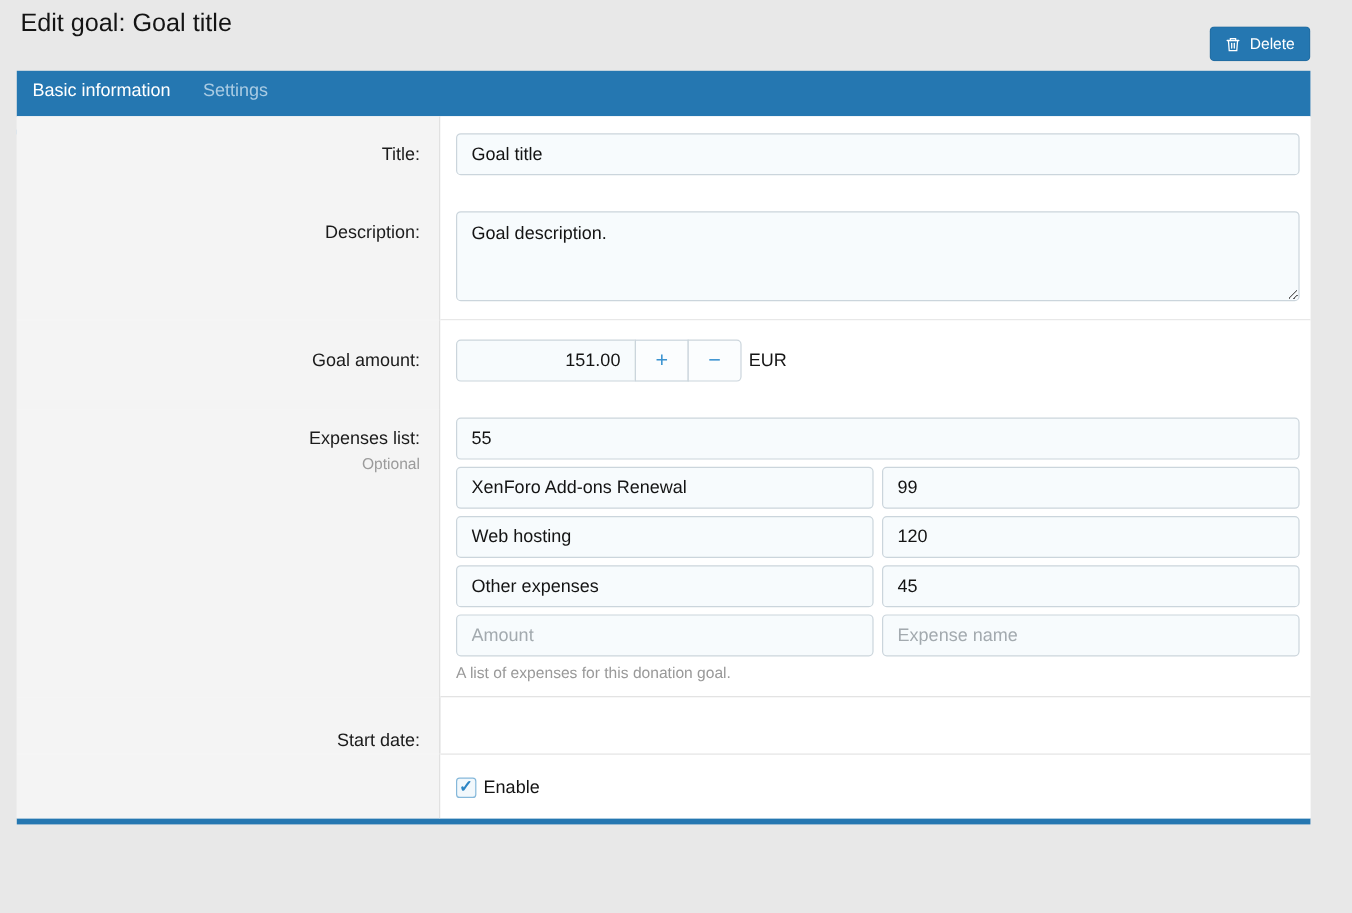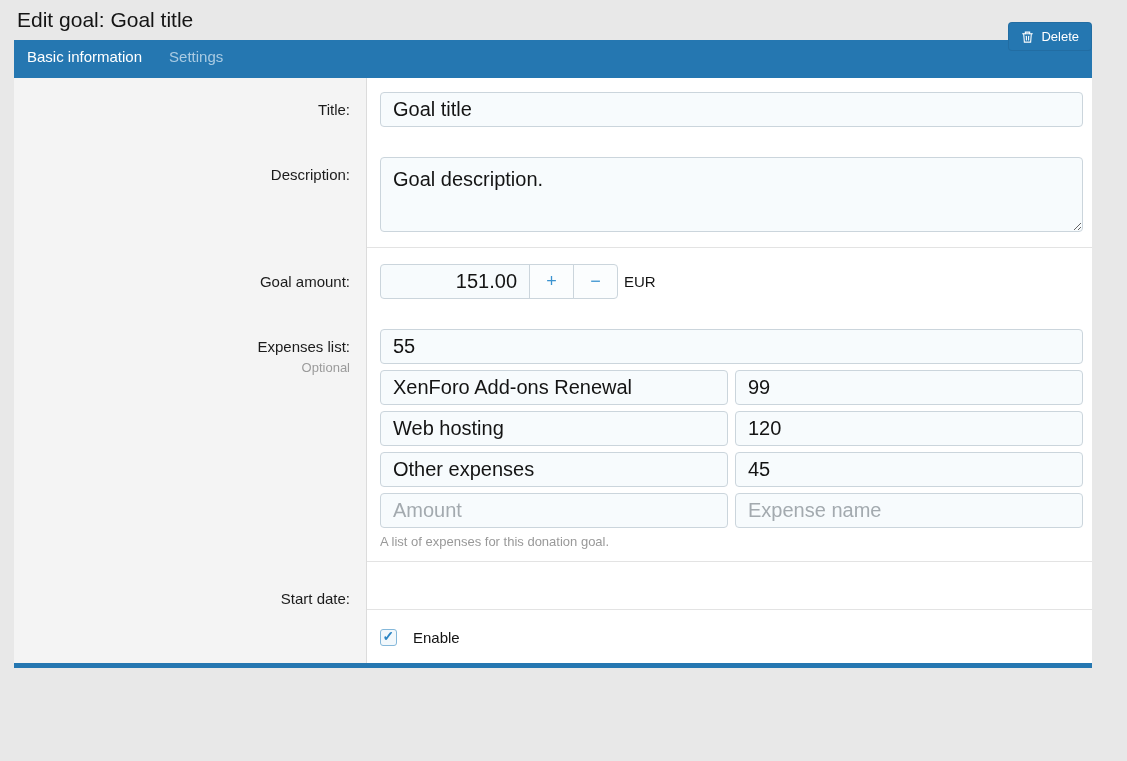--- a/index.html
+++ b/index.html
@@ -16,21 +16,21 @@
   html,body{margin:0;padding:0;}
   body{
     width:1127px;height:761px;overflow:hidden;
     background:var(--page-bg);
     font-family:"Liberation Sans","DejaVu Sans",sans-serif;
     color:#141414;
   }
   .page{margin-left:14px;width:1078px;}
 
   
-  .hdr{position:relative;height:40px;}
+  .hdr{position:relative;height:59px;}
   .hdr h1{position:absolute;left:3px;top:8px;margin:0;font-size:21px;font-weight:400;color:#141414;}
   .delete-btn{
     position:absolute;right:0;top:22px;height:29px;
     display:inline-flex;align-items:center;gap:7px;
     background:var(--accent);color:#fff;border:1px solid rgba(0,0,0,.08);
     border-radius:4px;padding:0 12px;font-size:13px;
     font-family:inherit;cursor:pointer;
   }
 
   
@@ -58,28 +58,28 @@
   .row-desc .cell-content{padding-top:16px;padding-bottom:15px;}
   .row-desc .cell-label{padding-top:24px;}
   .row-goal .cell-content{padding-top:16px;padding-bottom:23px;}
   .row-goal .cell-label{padding-top:24px;}
   .row-exp .cell-content{padding-top:7px;padding-bottom:12px;}
   .row-exp .cell-label{padding-top:15px;}
   .row-start .cell-content{padding-top:19px;padding-bottom:12px;}
   .row-start .cell-label{padding-top:27px;}
   .row-end .cell-content{padding-top:18px;padding-bottom:13px;}
   .row-end .cell-label{padding-top:26px;}
-  .row-enable .cell-content{padding-top:18px;padding-bottom:15px;display:flex;align-items:flex-start;gap:16px;}
+  .row-enable .cell-content{padding-top:18px;padding-bottom:15px;display:flex;align-items:flex-start;gap:6px;}
 
   .optional{display:block;font-size:13px;color:#9b9b9b;margin-top:1px;}
 
   .input{
     width:100%;height:35px;background:var(--input-bg);
     border:1px solid var(--input-border);border-radius:4px;
-    padding:0 12px;font-size:20px;color:#141414;font-family:inherit;
+    padding:0 12px;font-size:15px;color:#141414;font-family:inherit;
   }
   .input::placeholder{color:#a3aaaf;}
   textarea.input{height:75px;padding:8px 12px;resize:vertical;line-height:1.35;display:block;}
 
   .input-group{display:inline-flex;vertical-align:middle;}
   .input-group .input{border-radius:4px 0 0 4px;width:150px;}
   .num{text-align:right;}
   .grp-btn{
     width:45px;height:35px;margin-left:-1px;background:#fbfdfe;
     border:1px solid var(--input-border);

